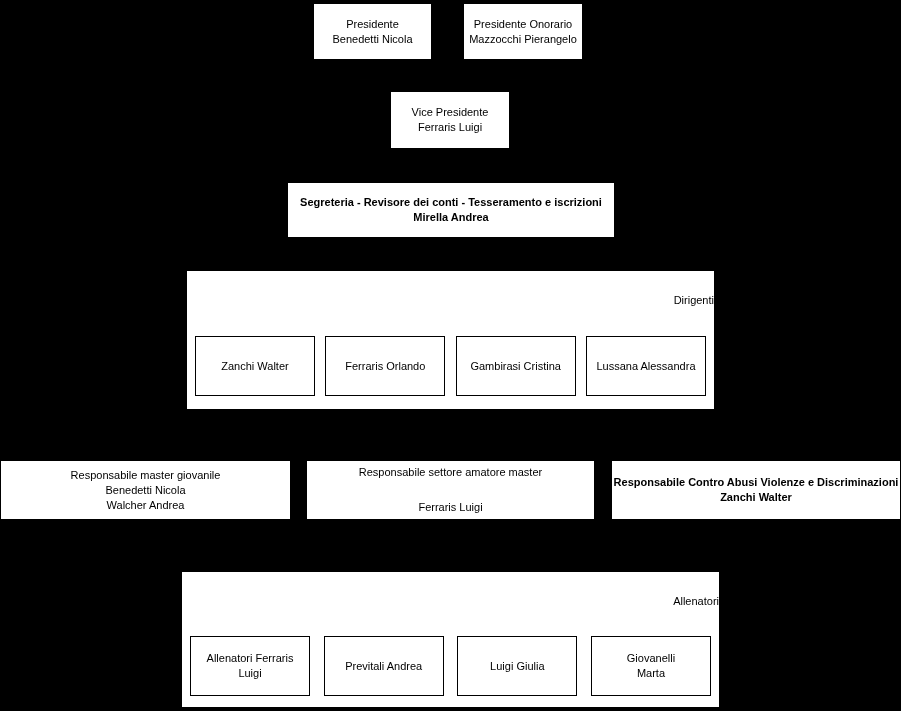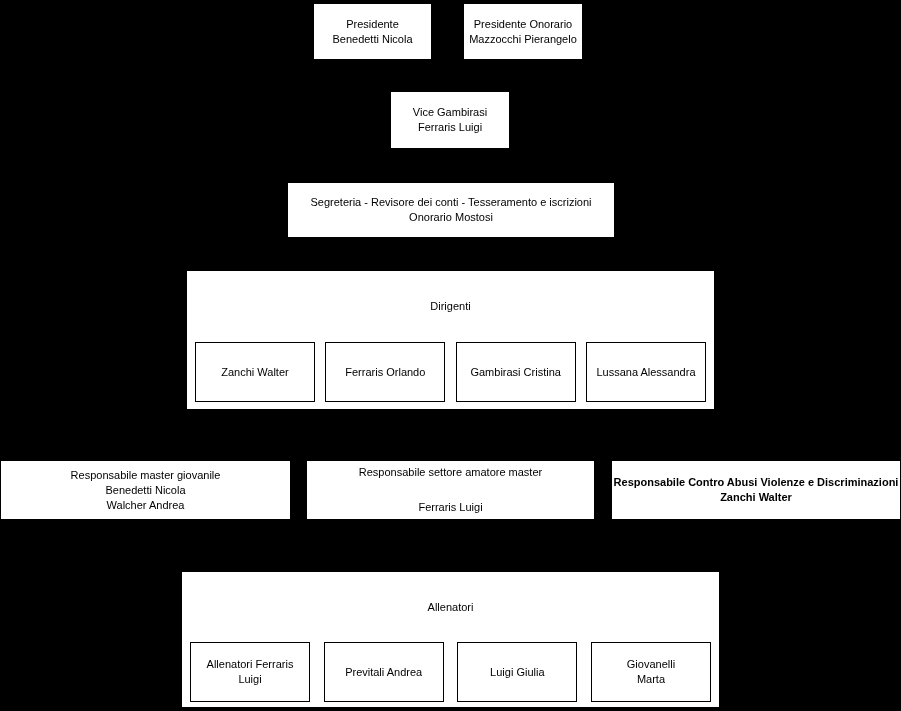--- a/index.html
+++ b/index.html
@@ -37,23 +37,22 @@
   .group {
     position: absolute;
     background: #ffffff;
     border: 1px solid #000000;
     box-sizing: border-box;
     font-size: 11px;
     line-height: 15px;
   }
   .group-title {
     padding-top: 22px;
-    text-align: center;
+    text-align: right;
     white-space: pre;
-    margin-top: 6px;
   }
   .group-row {
     display: flex;
     justify-content: space-between;
     padding: 0 8px;
   }
   .member {
     background: #ffffff;
     border: 1px solid #000000;
     box-sizing: border-box;
@@ -62,21 +61,21 @@
     display: flex;
     align-items: center;
     justify-content: center;
     text-align: center;
     white-space: pre;
   }
   
   .pos-presidente            { left: 313px; top: 3px;   width: 119px; height: 57px; }
   .pos-presidente-onorario   { left: 463px; top: 3px;   width: 120px; height: 57px; }
   .pos-vice-presidente       { left: 390px; top: 91px;  width: 120px; height: 58px; }
-  .pos-segreteria            { left: 287px; top: 182px; width: 328px; height: 56px; }
+  .pos-segreteria            { left: 287px; top: 182px; width: 328px; height: 56px; font-weight: bold; }
   .pos-dirigenti             { left: 186px; top: 270px; width: 529px; height: 140px; }
   .pos-dirigenti .group-row  { margin-top: 28px; }
   .pos-resp-giovanile        { left: 0px;   top: 460px; width: 291px; height: 60px; }
   .pos-resp-amatore          { left: 306px; top: 460px; width: 289px; height: 60px; gap: 20px; }
   .pos-resp-abusi            { left: 611px; top: 460px; width: 290px; height: 60px; font-weight: bold; }
   .pos-allenatori            { left: 181px; top: 571px; width: 539px; height: 137px; }
   .pos-allenatori .group-row { margin-top: 27px; }
 </style>
 </head>
 <body>
@@ -87,27 +86,27 @@
     <span class="line">Presidente</span>
     <span class="line">Benedetti Nicola</span>
   </div>
 
   <div class="node pos-presidente-onorario">
     <span class="line">Presidente Onorario</span>
     <span class="line">Mazzocchi Pierangelo</span>
   </div>
 
   <div class="node pos-vice-presidente">
-    <span class="line">Vice Gambirasi</span>
+    <span class="line">Vice Presidente</span>
     <span class="line">Ferraris Luigi</span>
   </div>
 
   <div class="node pos-segreteria">
     <span class="line">Segreteria - Revisore dei conti - Tesseramento e iscrizioni</span>
-    <span class="line">Onorario Mostosi</span>
+    <span class="line">Mirella Andrea</span>
   </div>
 
   <div class="group pos-dirigenti">
     <div class="group-title">Dirigenti</div>
     <div class="group-row">
       <div class="member">Zanchi Walter</div>
       <div class="member">Ferraris Orlando</div>
       <div class="member">Gambirasi Cristina</div>
       <div class="member">Lussana Alessandra</div>
     </div>

